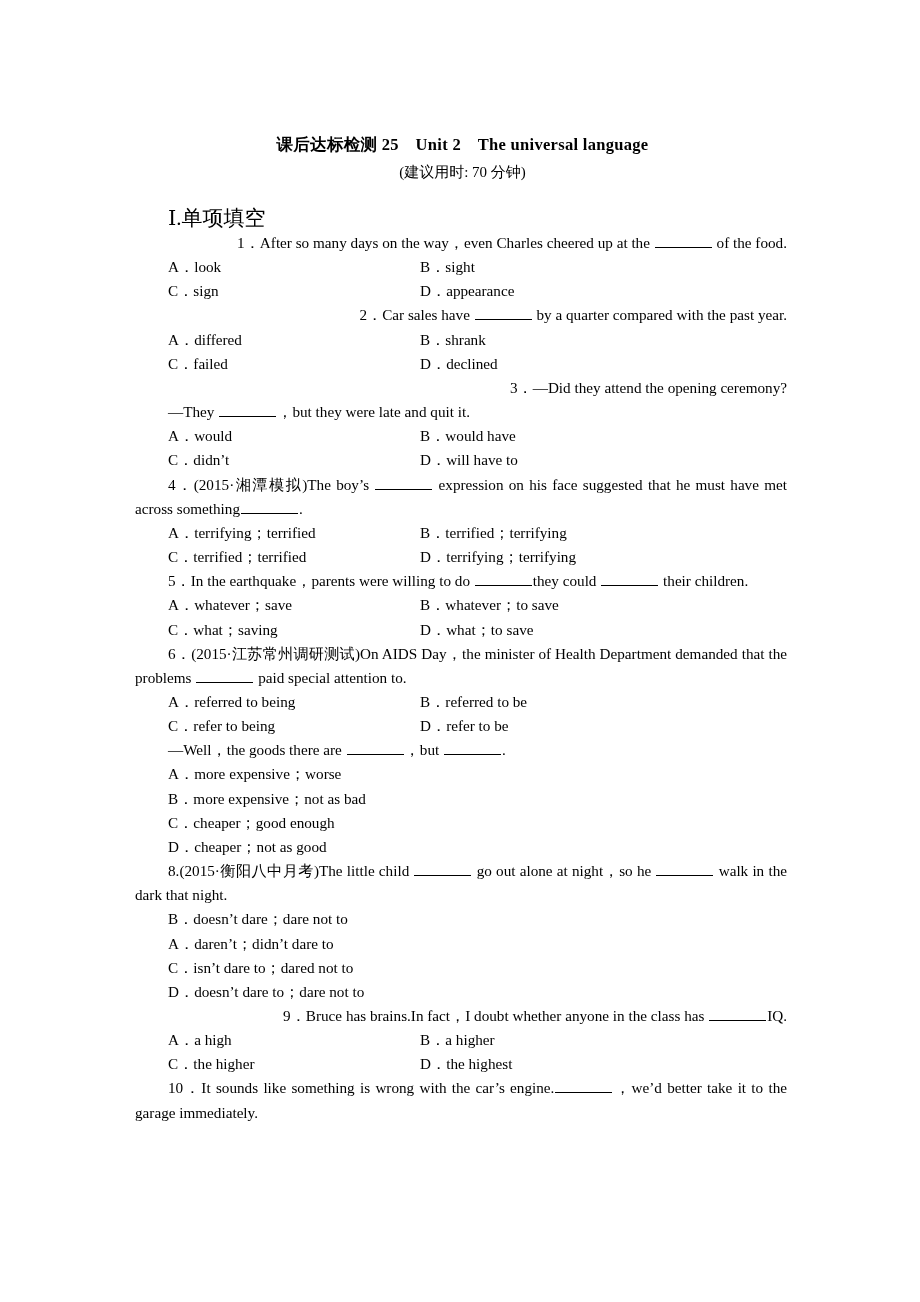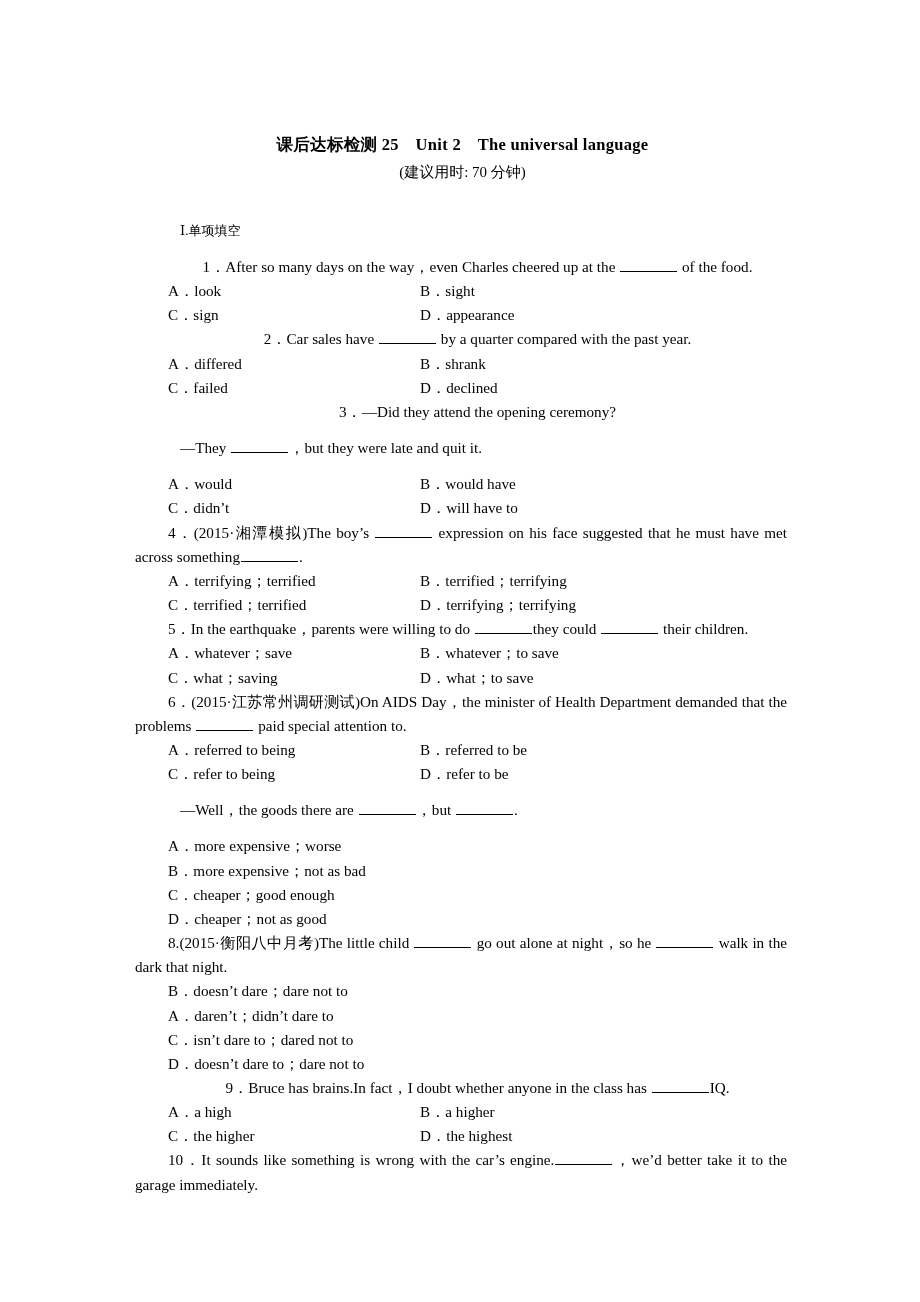--- a/index.html
+++ b/index.html
@@ -47,41 +47,41 @@
   
   .content {
     position: absolute;
     left: 135px;
     top: 206px;
     width: 652px;
     font-size: 15.2px;
     line-height: 24.15px;
   }
   .section-heading {
-    margin: 12px;
-    padding-left: 33px;
-    font-size: 13px;
+    margin: 0;
+    padding-left: 33px;
+    font-size: 21px;
     line-height: 25px;
     white-space: pre;
   }
   
   .q-stem {
     margin: 0;
     text-indent: 33px;
     text-align: justify;
     text-justify: inter-word;
     font-size: 15.2px;
     line-height: 24.15px;
   }
   .q-stem.nojust {
-    text-align: center;
+    text-align: right;
   }
   
   .q-cont {
-    margin: 12px;
+    margin: 0;
     text-indent: 0;
     padding-left: 33px;
     font-size: 15.2px;
     line-height: 24.15px;
     white-space: pre-wrap;
   }
   
   .opt-row {
     margin: 0;
     padding-left: 33px;

